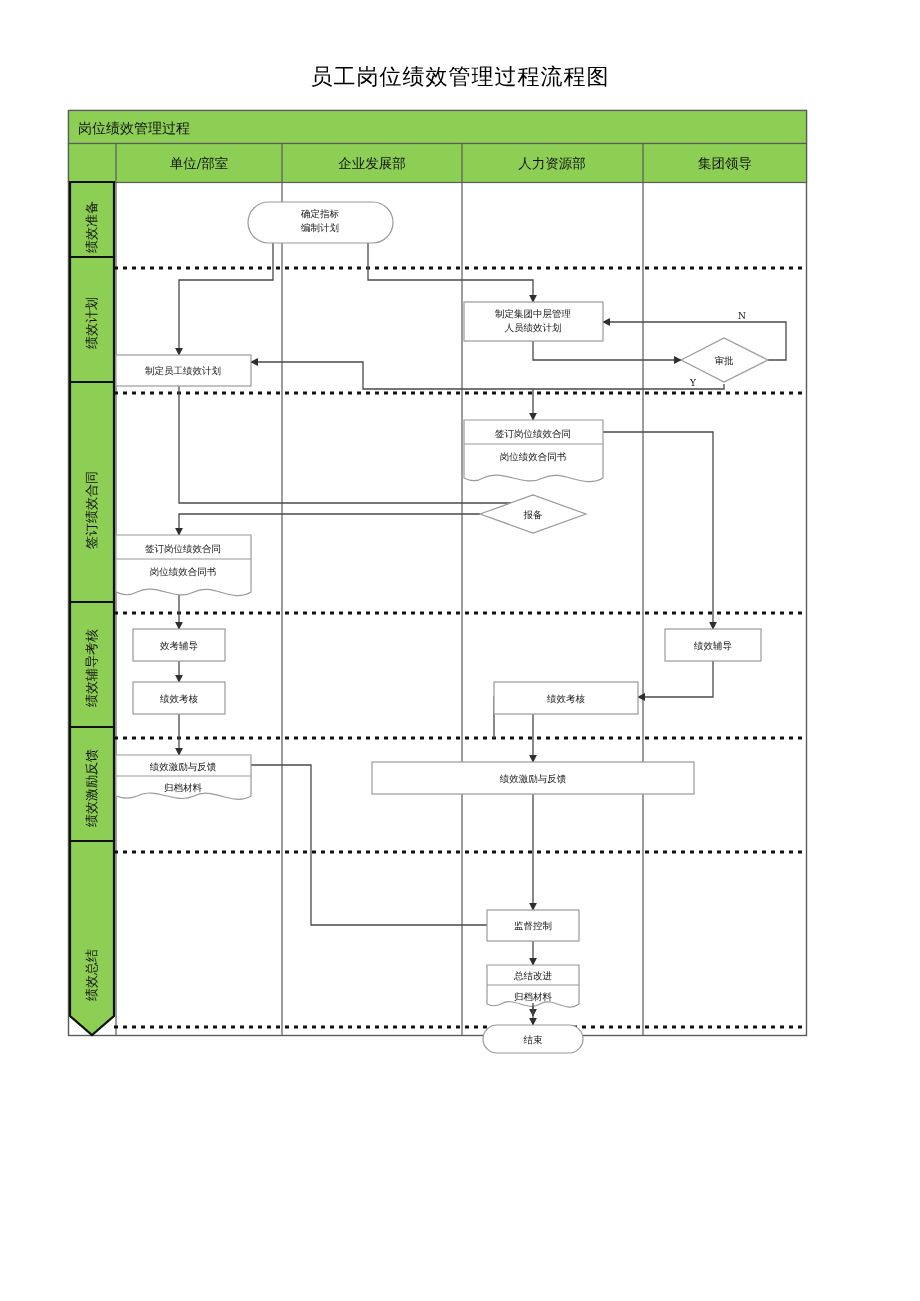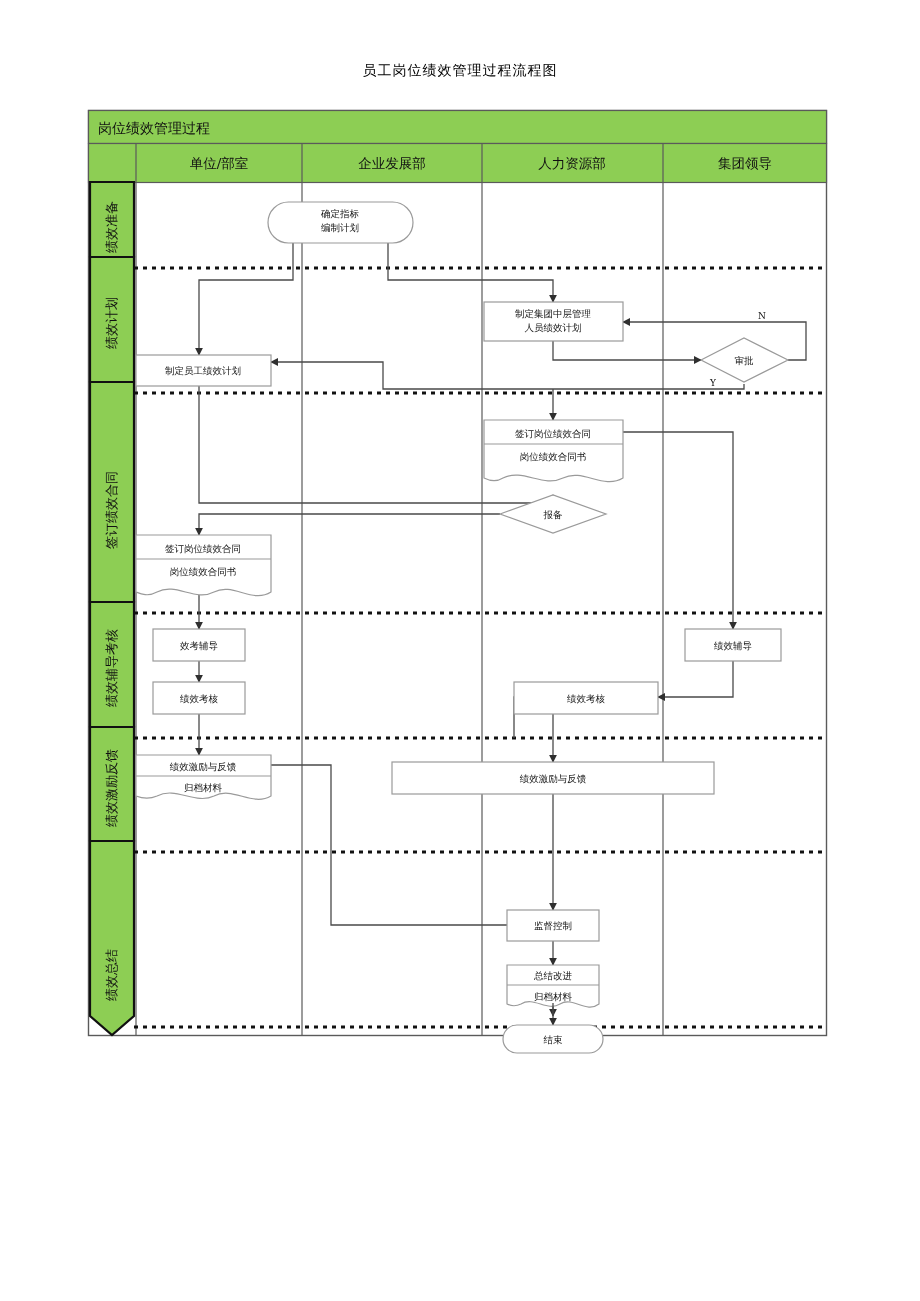--- a/index.html
+++ b/index.html
@@ -14,27 +14,27 @@
     position: relative;
     overflow: hidden;
   }
   #page-title {
     position: absolute;
     left: 0;
     top: 62px;
     width: 920px;
     text-align: center;
     font-family: "DejaVu Serif", "Liberation Serif", serif;
-    font-size: 14px;
+    font-size: 22px;
     color: #000;
     letter-spacing: 1px;
   }
   #chart-root {
     position: absolute;
-    left: 88px;
+    left: 68px;
     top: 110px;
     width: 740px;
     height: 926px;
   }
   svg.diagram {
     position: absolute;
     left: 0;
     top: 0;
     overflow: visible;
   }

